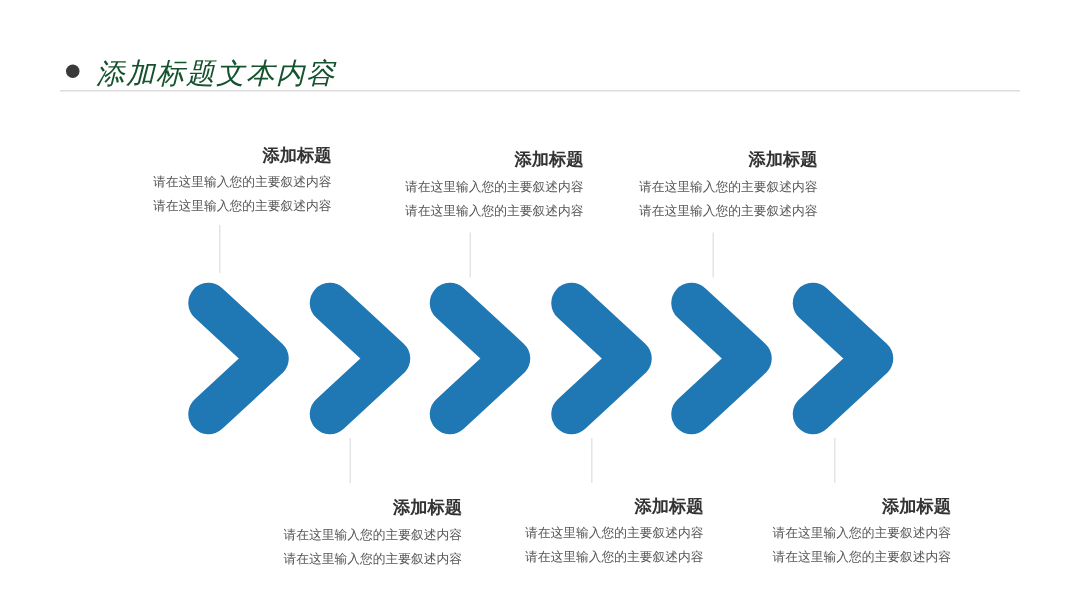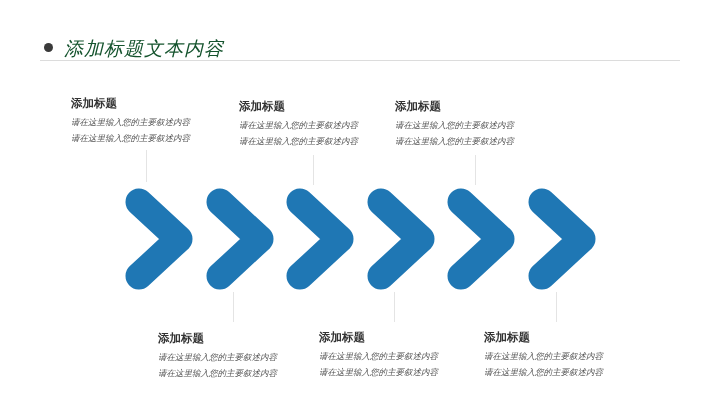--- a/index.html
+++ b/index.html
@@ -2,23 +2,23 @@
 <html><head>
 <meta charset="utf-8">
 <style>
   html,body{margin:0;padding:0;background:#fff;}
   body{width:720px;height:405px;position:relative;overflow:hidden;font-family:"DejaVu Sans","Liberation Sans",sans-serif;}
   .bullet{position:absolute;left:44px;top:43px;width:9px;height:9px;border-radius:50%;background:#3a3a3a;}
   .title{position:absolute;left:64px;top:36px;font-size:19px;font-style:italic;color:#14532d;letter-spacing:1px;}
   .hline{position:absolute;left:40px;top:60px;width:640px;height:1px;background:#dcdcdc;}
   .chev{position:absolute;top:187px;width:70px;height:104px;}
   .vline{position:absolute;width:1px;background:#e4e4e4;}
-  .block{position:absolute;width:150px;text-align:left;}
+  .block{position:absolute;width:150px;text-align:right;}
   .block .h{font-size:11.5px;font-weight:bold;color:#333;line-height:16px;margin-bottom:3px;}
-  .block .d{font-size:8.5px;color:#555;line-height:16px;white-space:nowrap;font-style:italic;}
+  .block .d{font-size:8.5px;color:#555;line-height:16px;white-space:nowrap;}
 </style>
 </head>
 <body>
 
 <div class="bullet"></div>
 <div class="title">添加标题文本内容</div>
 <div class="hline"></div>
 
 <svg class="chev" style="left:124px" viewBox="0 0 70 104">
     <polyline points="15,15 55,52 15,89" fill="none" stroke="#1f77b4" stroke-width="27" stroke-linecap="round" stroke-linejoin="round"></polyline>

